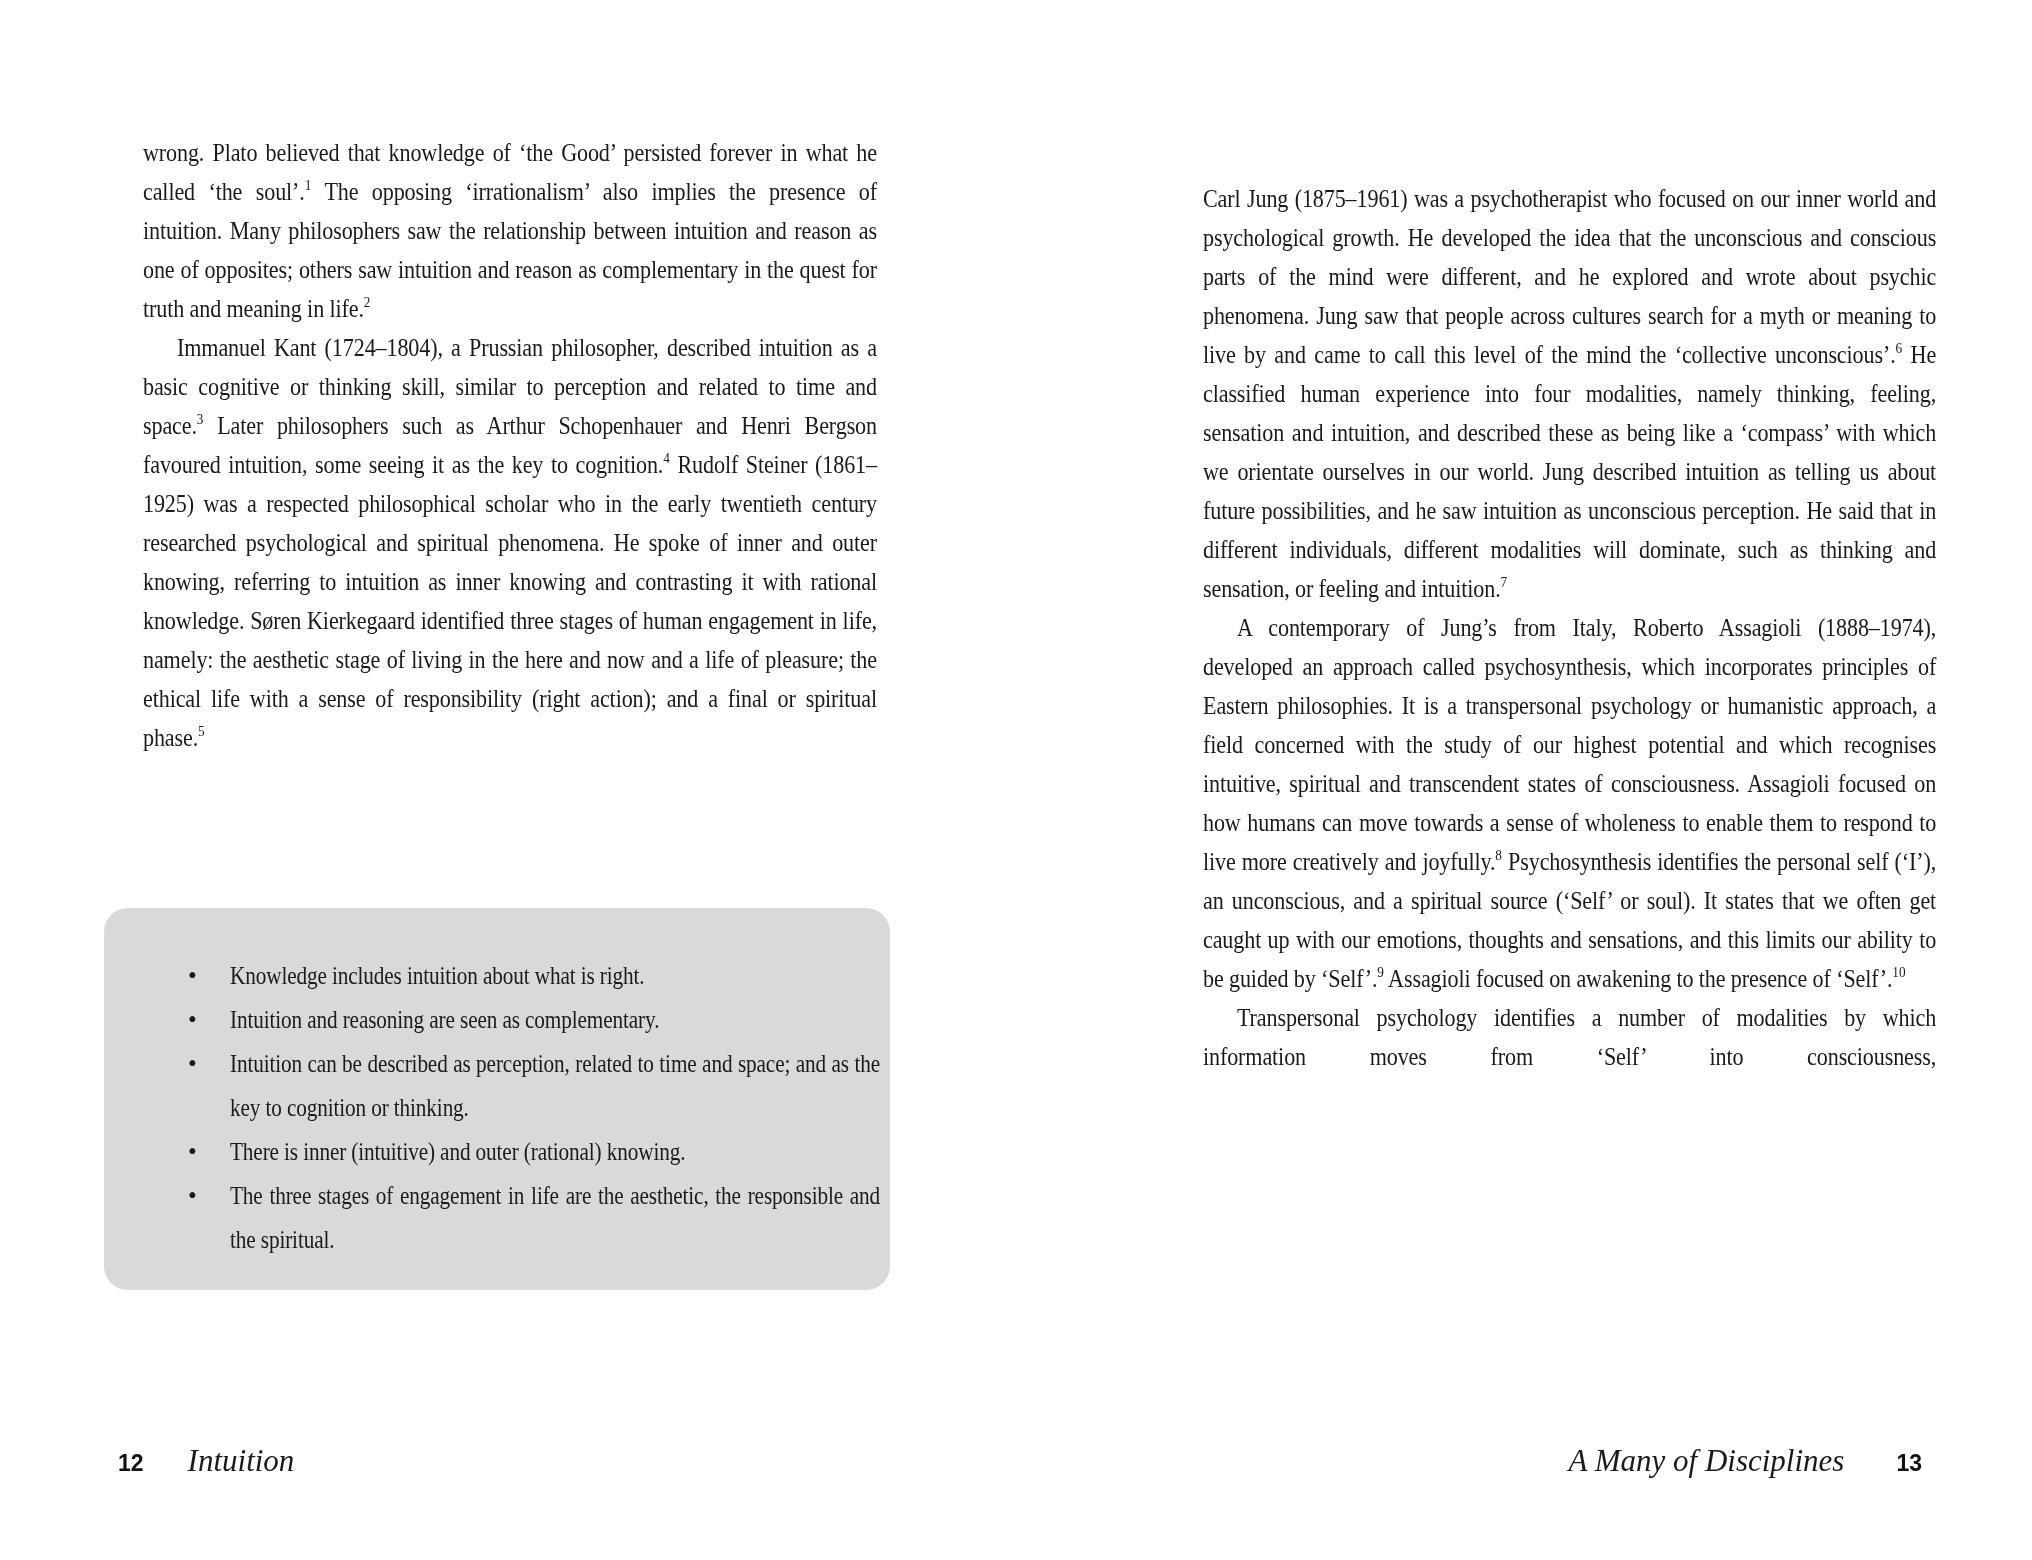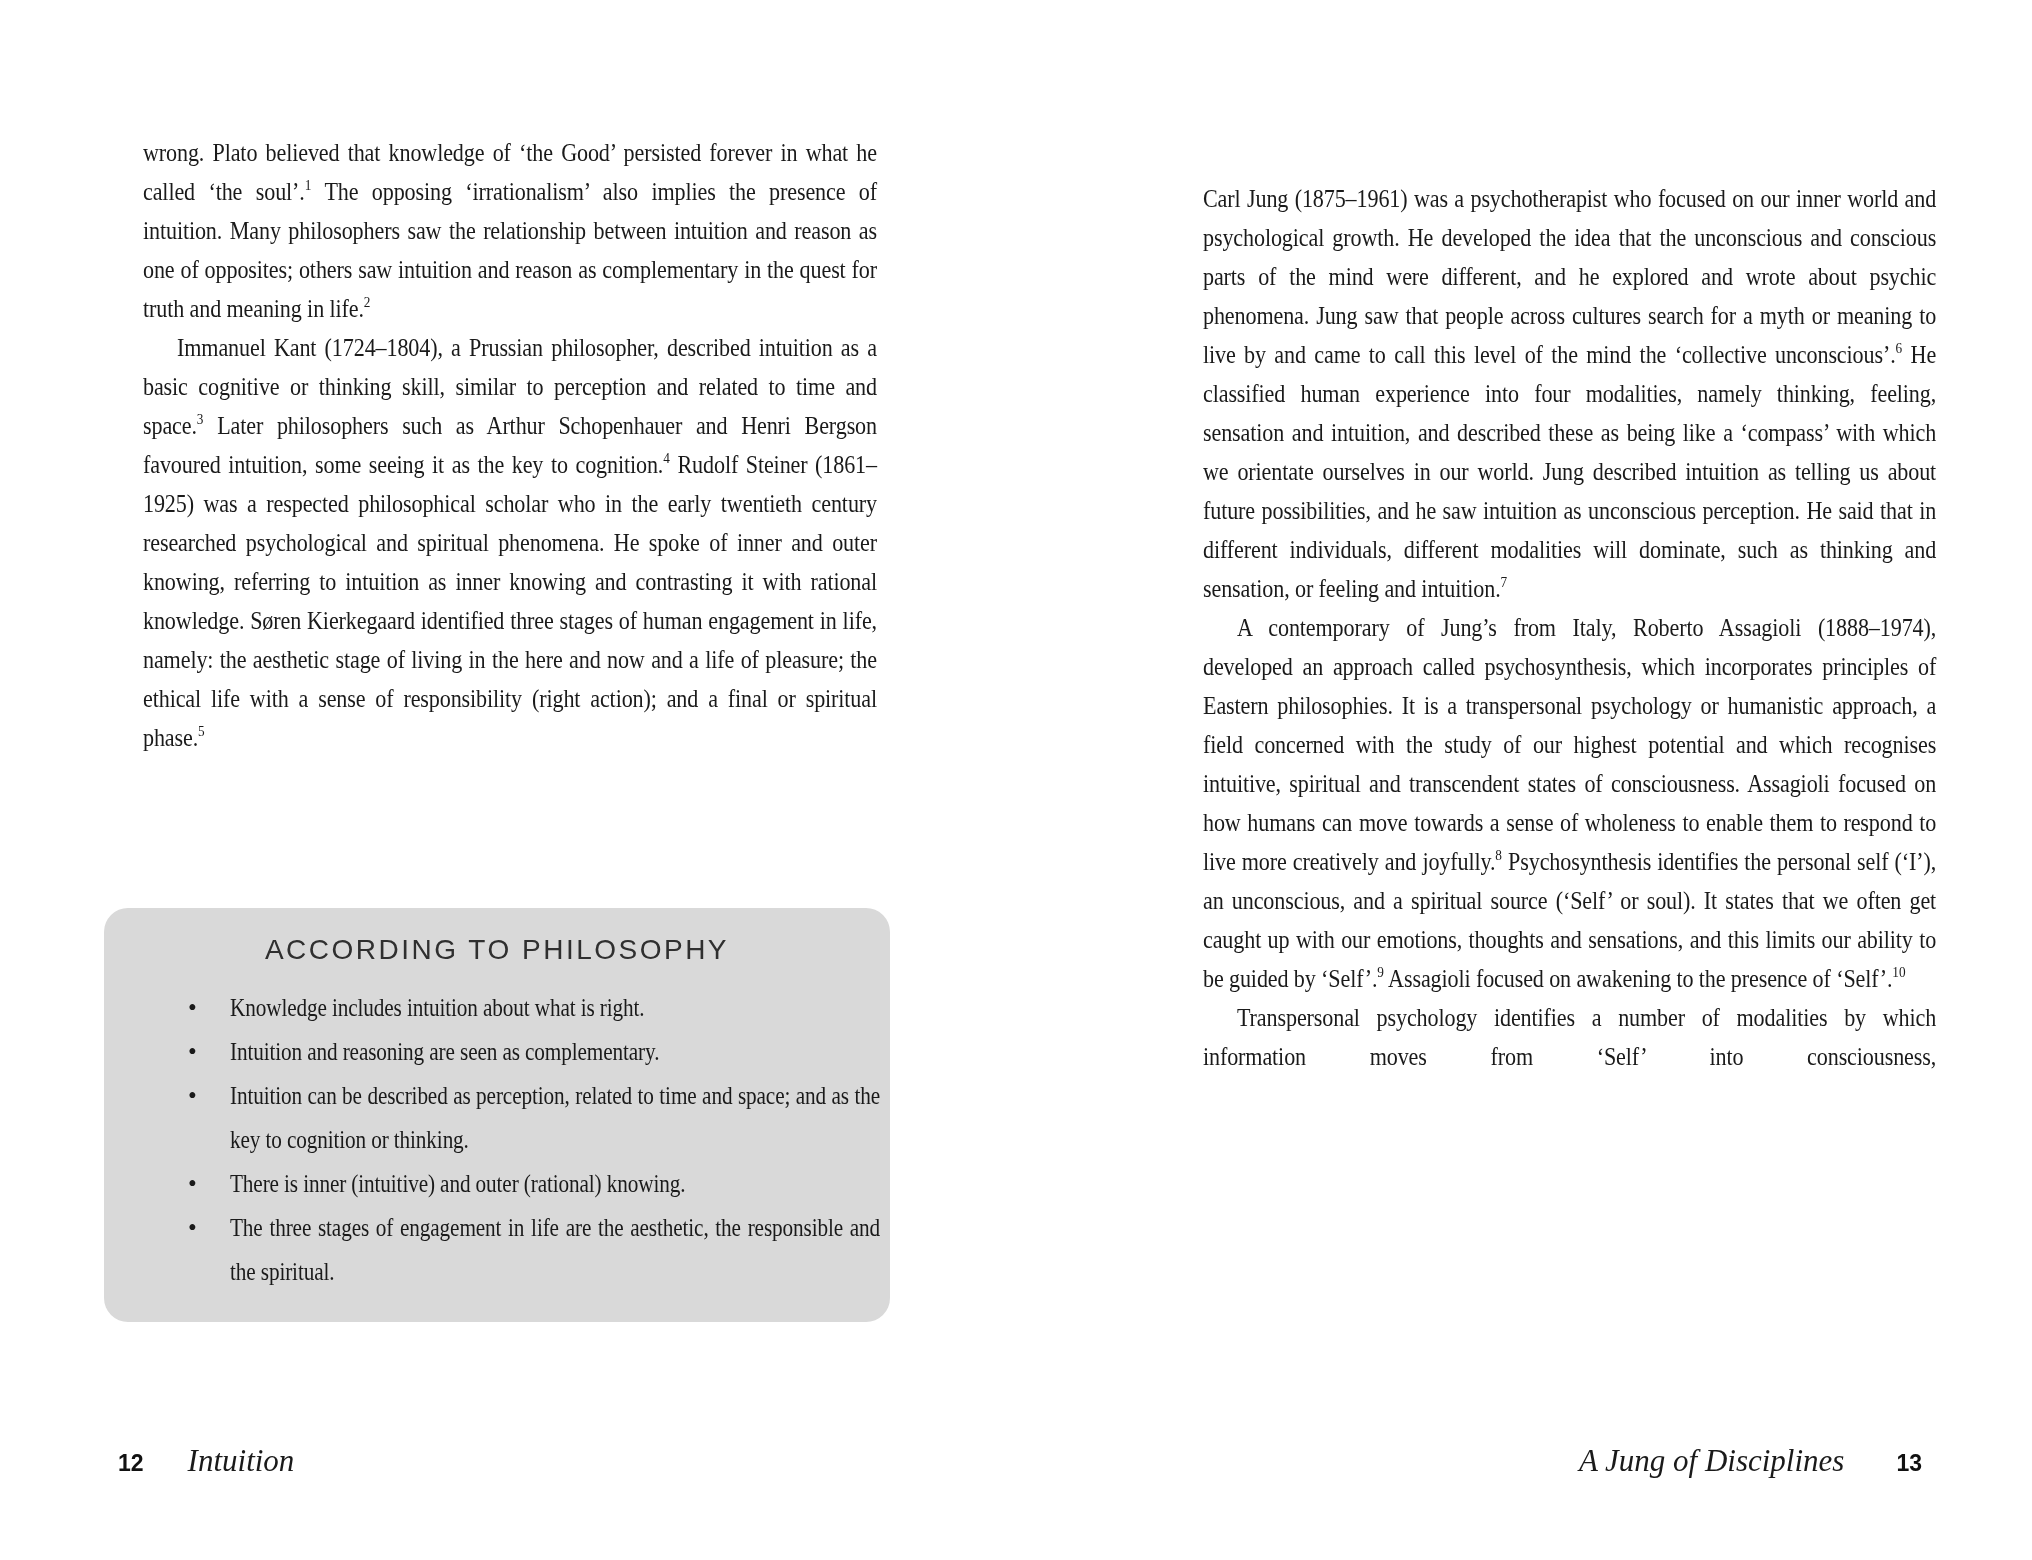--- a/index.html
+++ b/index.html
@@ -81,21 +81,20 @@
 <div class="spread">
 
   <div class="col-wrap col-left">
     <div class="col-scale">
         <p class="para">wrong. Plato believed that knowledge of ‘the Good’ persisted forever in what he called ‘the soul’.<sup>1</sup> The opposing ‘irrationalism’ also implies the presence of intuition. Many philosophers saw the relationship between intuition and reason as one of opposites; others saw intuition and reason as complementary in the quest for truth and meaning in life.<sup>2</sup></p>
         <p class="para ind">Immanuel Kant (1724–1804), a Prussian philosopher, described intuition as a basic cognitive or thinking skill, similar to perception and related to time and space.<sup>3</sup> Later philosophers such as Arthur Schopenhauer and Henri Bergson favoured intuition, some seeing it as the key to cognition.<sup>4</sup> Rudolf Steiner (1861–1925) was a respected philosophical scholar who in the early twentieth century researched psychological and spiritual phenomena. He spoke of inner and outer knowing, referring to intuition as inner knowing and contrasting it with rational knowledge. Søren Kierkegaard identified three stages of human engagement in life, namely: the aesthetic stage of living in the here and now and a life of pleasure; the ethical life with a sense of responsibility (right action); and a final or spiritual phase.<sup>5</sup></p>
       </div>
   </div>
 
   <aside class="callout">
-    <h2 class="callout-title">ACCORDING TO PHILOSOPHY</h2>
     <ul class="callout-list">
         <li class="callout-item">
           <span class="bullet-marker">•</span>
           <div class="bullet-text-wrap">
             <div class="bullet-text">Knowledge includes intuition about what is right.</div>
           </div>
         </li>
         <li class="callout-item">
           <span class="bullet-marker">•</span>
           <div class="bullet-text-wrap">
@@ -131,17 +130,17 @@
 
   <div class="col-wrap col-right">
     <div class="col-scale">
         <p class="para">Carl Jung (1875–1961) was a psychotherapist who focused on our inner world and psychological growth. He developed the idea that the unconscious and conscious parts of the mind were different, and he explored and wrote about psychic phenomena. Jung saw that people across cultures search for a myth or meaning to live by and came to call this level of the mind the ‘collective unconscious’.<sup>6</sup> He classified human experience into four modalities, namely thinking, feeling, sensation and intuition, and described these as being like a ‘compass’ with which we orientate ourselves in our world. Jung described intuition as telling us about future possibilities, and he saw intuition as unconscious perception. He said that in different individuals, different modalities will dominate, such as thinking and sensation, or feeling and intuition.<sup>7</sup></p>
         <p class="para ind">A contemporary of Jung’s from Italy, Roberto Assagioli (1888–1974), developed an approach called psychosynthesis, which incorporates principles of Eastern philosophies. It is a transpersonal psychology or humanistic approach, a field concerned with the study of our highest potential and which recognises intuitive, spiritual and transcendent states of consciousness. Assagioli focused on how humans can move towards a sense of wholeness to enable them to respond to live more creatively and joyfully.<sup>8</sup> Psychosynthesis identifies the personal self (‘I’), an unconscious, and a spiritual source (‘Self’ or soul). It states that we often get caught up with our emotions, thoughts and sensations, and this limits our ability to be guided by ‘Self’.<sup>9</sup> Assagioli focused on awakening to the presence of ‘Self’.<sup>10</sup></p>
         <p class="para ind stretch-last">Transpersonal psychology identifies a number of modalities by which information moves from ‘Self’ into consciousness,</p>
       </div>
   </div>
 
   <footer class="folio folio-right">
-    <span class="running">A Jung of Disciplines</span>
+    <span class="running">A Many of Disciplines</span>
     <span class="pagenum">13</span>
   </footer>
 
 </div>
 
 </body></html>

